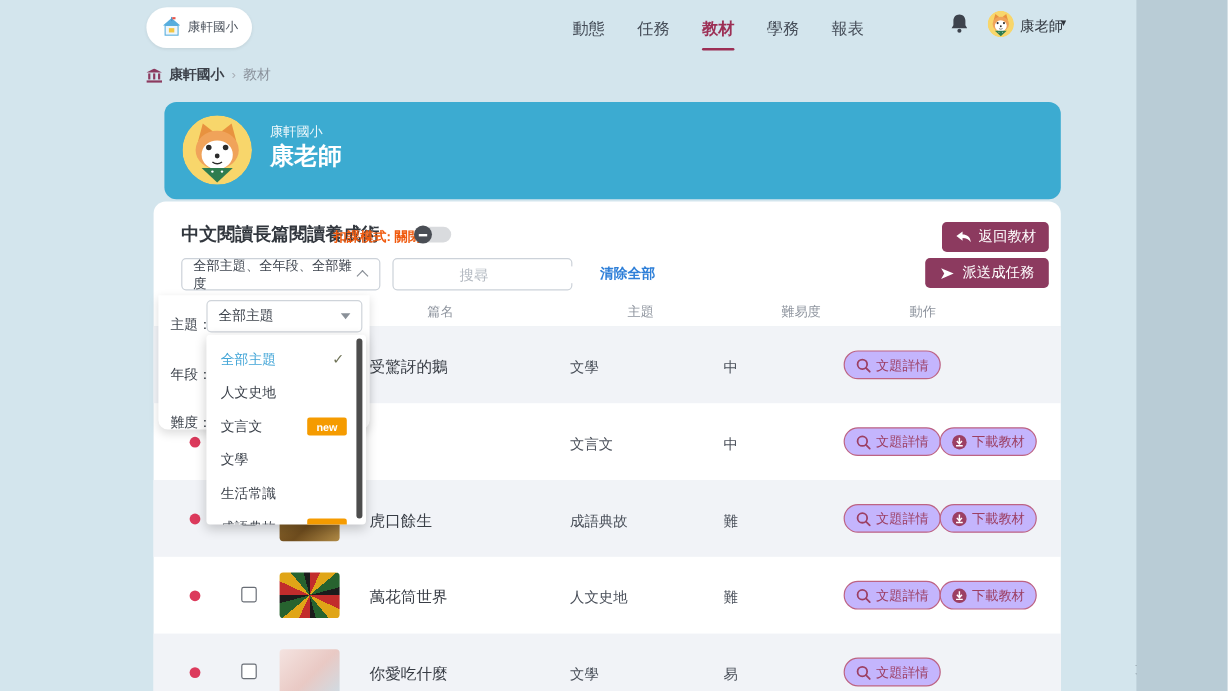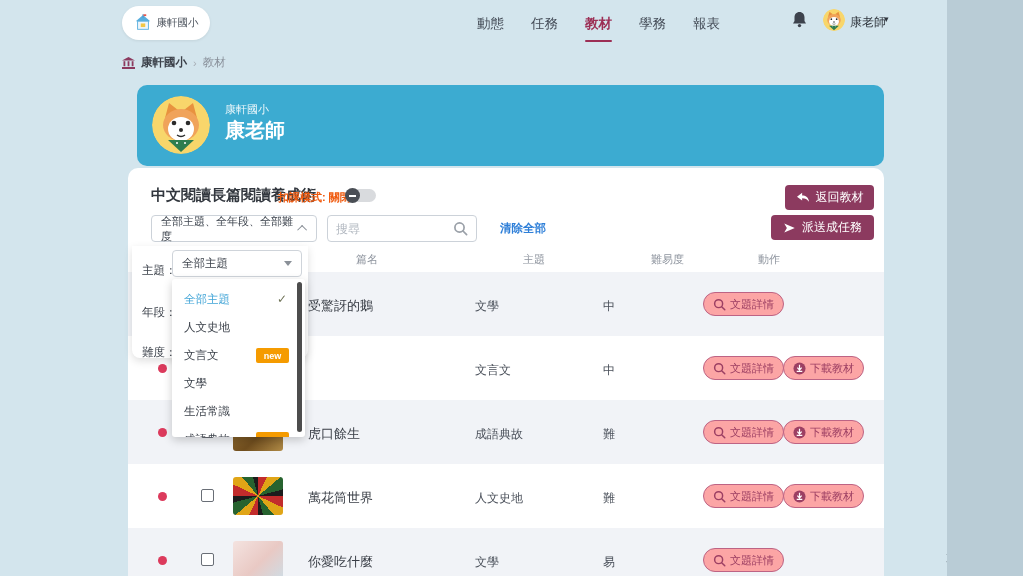--- a/index.html
+++ b/index.html
@@ -47,21 +47,21 @@
     font-family:inherit; }
   .btn-back { left:657px; top:17px; width:89px; height:25px; }
   .btn-assign { left:643px; top:47px; width:103px; height:25px; }
   .filter-summary { position:absolute; left:23px; top:47px; width:166px; height:27px; border:1px solid #ccd2d9;
     border-radius:4px; background:#fff; display:flex; align-items:center; padding:0 9px; gap:6px; cursor:pointer; }
   .filter-summary span { font-size:11px; color:#3d444e; flex:1; }
   .chev-up { width:7px; height:7px; border-left:1.5px solid #868c94; border-top:1.5px solid #868c94;
     transform:rotate(45deg) translateY(2px); }
   .search-box { position:absolute; left:199px; top:47px; width:150px; height:27px; border:1px solid #ccd2d9;
     border-radius:4px; background:#fff; display:flex; align-items:center; padding:0 8px; }
-  .search-box input { border:none; outline:none; flex:1; font-size:12px; color:#3d444e; font-family:inherit; width:100px; }
+  .search-box input { border:none; outline:none; flex:1; font-size:12px; color:#3d444e; font-family:inherit; width:100px;margin-left:47px; }
   .search-box input::placeholder { color:#b3b9c1; }
   .clear-link { position:absolute; left:372px; top:53px; font-size:11.5px; font-weight:bold; color:#2e7fd8; cursor:pointer; }
 
   
   .thead { position:absolute; left:0; top:84px; width:756px; height:20px; }
   .thead div { position:absolute; font-size:11px; color:#8e949e;padding-left:48px; }
   .th-title { left:180px; } .th-theme { left:347px; } .th-diff { left:475px; } .th-action { left:582px; }
   .thead-line { position:absolute; left:0; top:104px; width:756px; border-top:1px solid #e6e9ed; }
   .trow { position:absolute; left:0; width:756px; height:64px; }
   .trow.alt { background:#f1f3f7; }
@@ -71,21 +71,21 @@
   .row-thumb { position:absolute; left:105px; top:13px; width:50px; height:38px; border-radius:3px; }
   .thumb-0 { background:linear-gradient(135deg,#bcc8b2,#8da08a); }
   .thumb-1 { background:linear-gradient(135deg,#d8cdb4,#a89878); }
   .thumb-2 { background:linear-gradient(135deg,#9a7434,#6f4d1e 55%,#b08a46); }
   .thumb-3 { background:repeating-conic-gradient(#c22c2c 0 25deg,#e0a517 25deg 50deg,#27632f 50deg 75deg,#1c1c1c 75deg 90deg); }
   .thumb-4 { background:linear-gradient(135deg,#f4e3e0,#e9c9c4 55%,#cfdce4); }
   .row-title { position:absolute; left:180px; top:25px; font-size:13px; color:#383d45; }
   .row-theme { position:absolute; left:347px; top:26px; font-size:12px; color:#4a505a; }
   .row-diff { position:absolute; left:475px; top:26px; font-size:12px; color:#4a505a; }
   .btn-outline { position:absolute; top:20px; height:24px; border:1px solid #bd6384; border-radius:12px;
-    background:#fca5a5; color:#9c3f63; font-size:11px; display:flex; align-items:center; gap:4px;
+    background:#c4b5fd; color:#9c3f63; font-size:11px; display:flex; align-items:center; gap:4px;
     padding:0 9px; cursor:pointer; font-family:inherit; }
   .btn-detail { left:575px; } .btn-download { left:655px; }
 
   
   .filter-panel { position:absolute; left:132px; top:246px; width:176px; height:112px; background:#fff;
     border-radius:0 0 8px 8px; box-shadow:0 3px 8px rgba(0,0,0,.13); }
   .fp-label { position:absolute; left:10px; font-size:11.5px; color:#3d434c; }
   .theme-select { position:absolute; left:172px; top:250px; width:130px; height:27px; border:1px solid #cfd4da;
     border-radius:4px; background:#fff; display:flex; align-items:center; padding:0 9px; cursor:pointer; }
   .theme-select span { flex:1; font-size:11.5px; color:#3d434c; }

